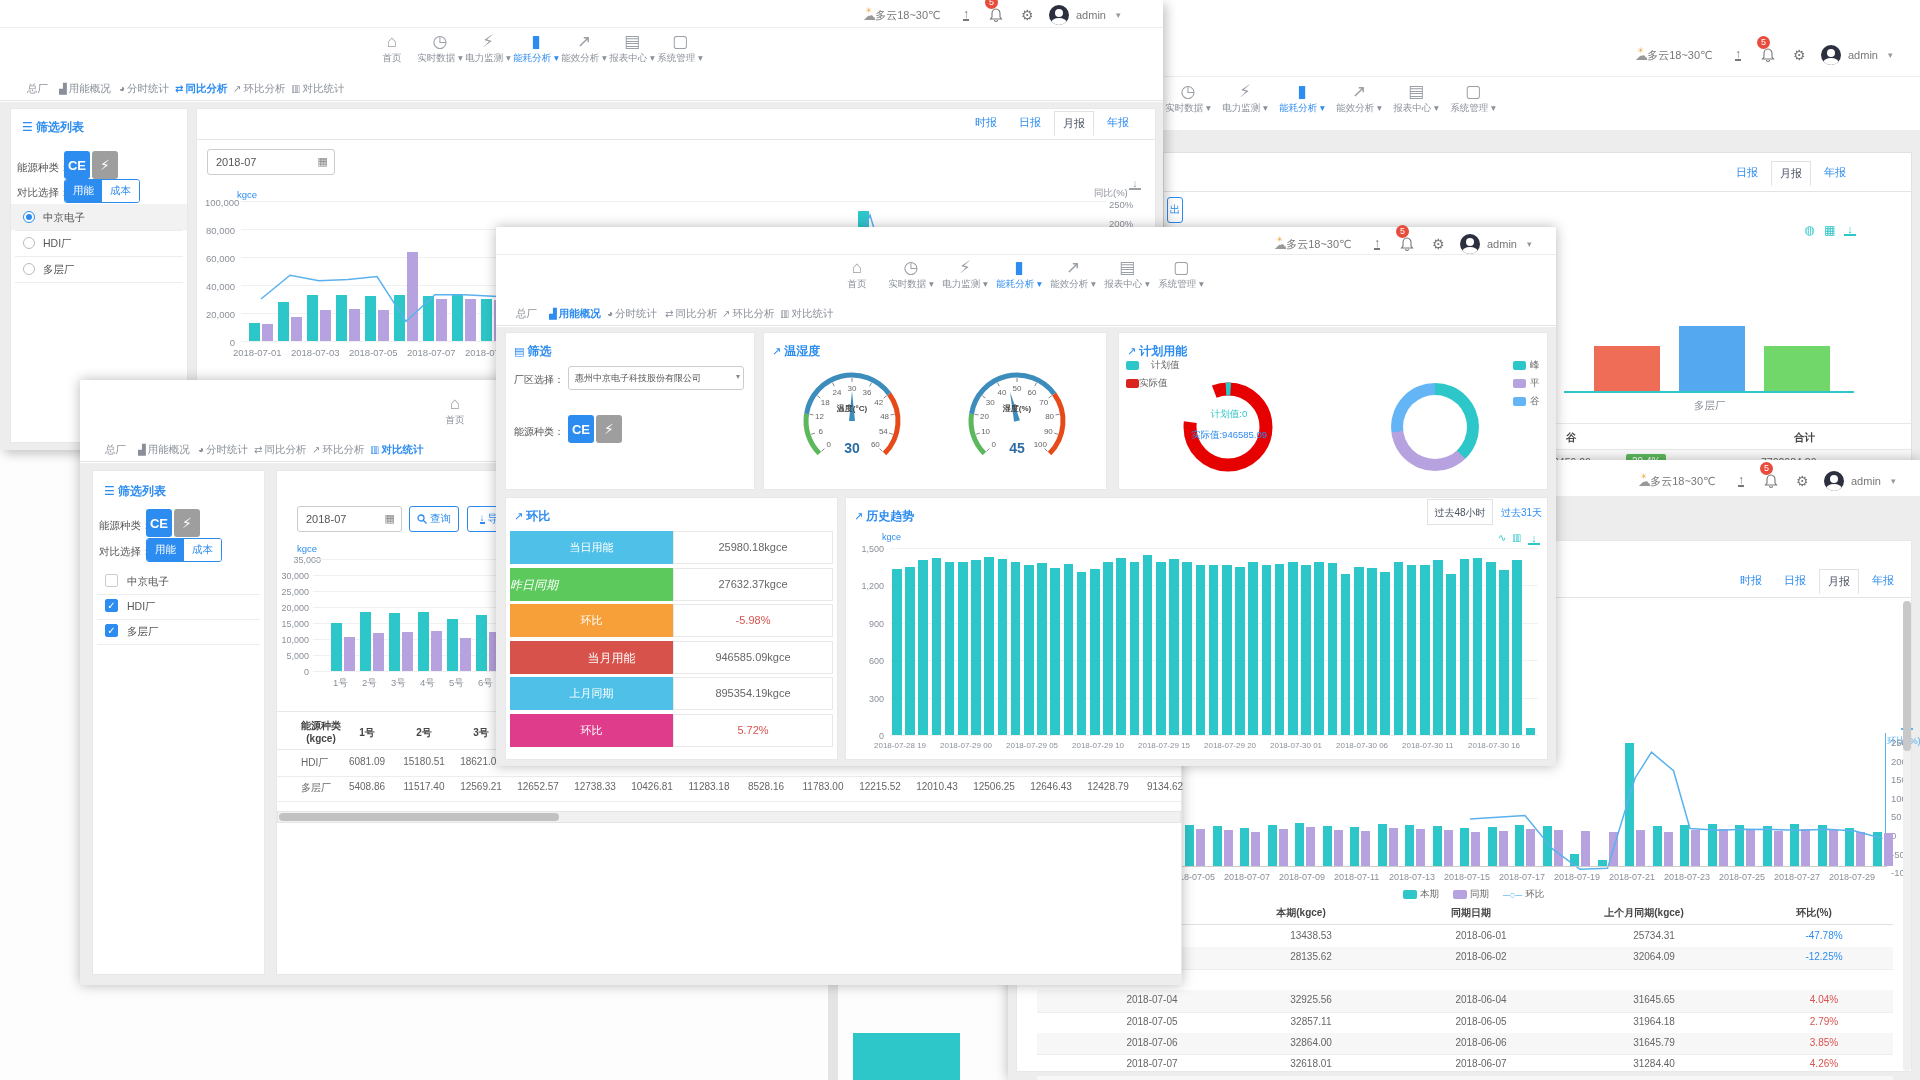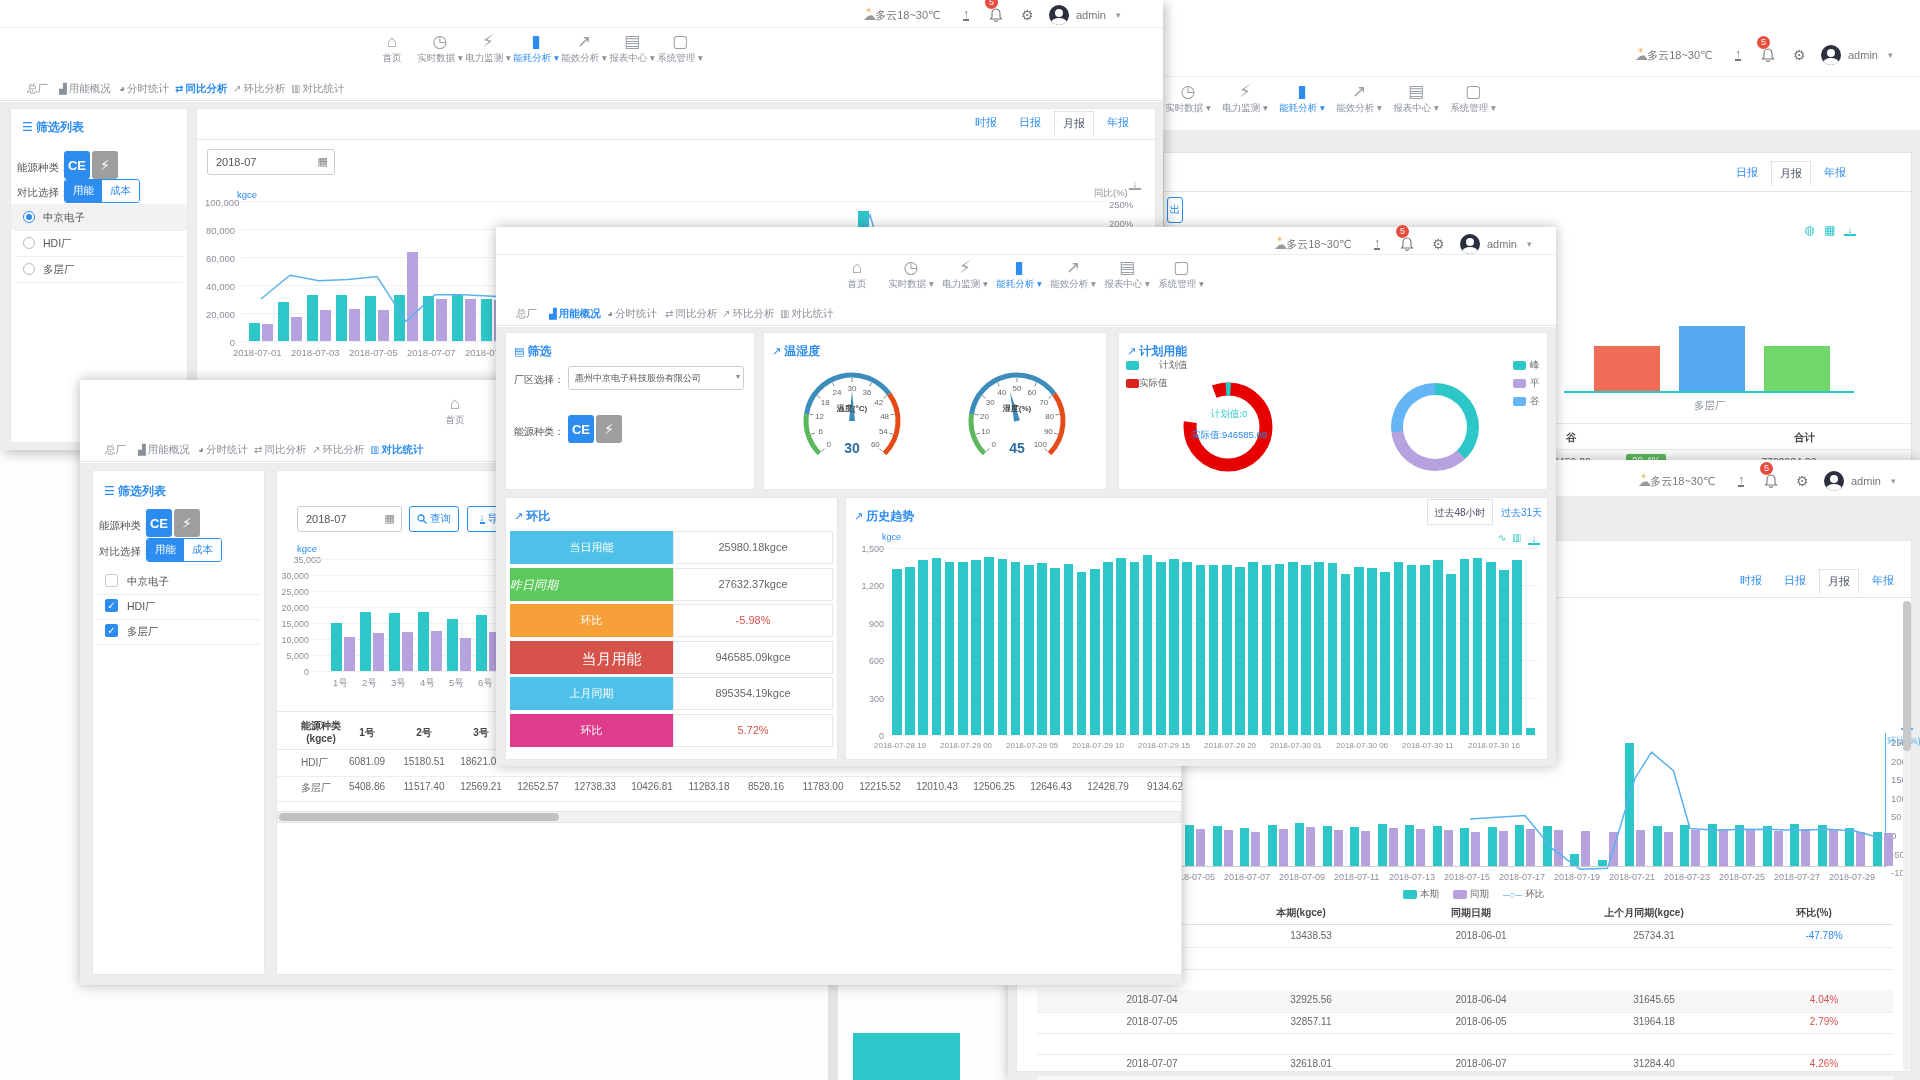--- a/index.html
+++ b/index.html
@@ -283,38 +283,52 @@
         <div class="tbl-cell" style="left: 742px; top: 365px; width: 110px; text-align: center; color: rgb(68, 68, 68); font-weight: bold; font-size: 10px;">环比(%)</div>
         <div class="sep" style="left: 20px; top: 383px; width: 856px; background: rgb(224, 224, 224);"></div>
         <div class="abs" style="left: 20px; top: 385px; width: 856px; height: 21.4px;">
           <div class="tbl-cell" style="left: 60px; top: 4px; width: 110px; text-align: center; font-size: 10px;">2018-07-01</div>
           <div class="tbl-cell" style="left: 209px; top: 4px; width: 130px; text-align: center; font-size: 10px; color: rgb(102, 102, 102);">13438.53</div>
           <div class="tbl-cell" style="left: 379px; top: 4px; width: 130px; text-align: center; font-size: 10px; color: rgb(102, 102, 102);">2018-06-01</div>
           <div class="tbl-cell" style="left: 552px; top: 4px; width: 130px; text-align: center; font-size: 10px; color: rgb(102, 102, 102);">25734.31</div>
           <div class="tbl-cell" style="left: 722px; top: 4px; width: 130px; text-align: center; font-size: 10px; color: rgb(45, 140, 240);">-47.78%</div>
         </div>
         <div class="sep" style="left: 20px; top: 406.4px; width: 856px;"></div>
+        <div class="abs" style="left: 20px; top: 406.4px; width: 856px; height: 21.4px; background: rgb(247, 247, 247);">
+          <div class="tbl-cell" style="left: 60px; top: 4px; width: 110px; text-align: center; font-size: 10px;">2018-07-02</div>
+          <div class="tbl-cell" style="left: 209px; top: 4px; width: 130px; text-align: center; font-size: 10px; color: rgb(102, 102, 102);">28135.62</div>
+          <div class="tbl-cell" style="left: 379px; top: 4px; width: 130px; text-align: center; font-size: 10px; color: rgb(102, 102, 102);">2018-06-02</div>
+          <div class="tbl-cell" style="left: 552px; top: 4px; width: 130px; text-align: center; font-size: 10px; color: rgb(102, 102, 102);">32064.09</div>
+          <div class="tbl-cell" style="left: 722px; top: 4px; width: 130px; text-align: center; font-size: 10px; color: rgb(45, 140, 240);">-12.25%</div>
+        </div>
         <div class="sep" style="left: 20px; top: 427.8px; width: 856px;"></div>
         <div class="sep" style="left: 20px; top: 449.2px; width: 856px;"></div>
         <div class="abs" style="left: 20px; top: 449.2px; width: 856px; height: 21.4px; background: rgb(247, 247, 247);">
           <div class="tbl-cell" style="left: 60px; top: 4px; width: 110px; text-align: center; font-size: 10px;">2018-07-04</div>
           <div class="tbl-cell" style="left: 209px; top: 4px; width: 130px; text-align: center; font-size: 10px; color: rgb(102, 102, 102);">32925.56</div>
           <div class="tbl-cell" style="left: 379px; top: 4px; width: 130px; text-align: center; font-size: 10px; color: rgb(102, 102, 102);">2018-06-04</div>
           <div class="tbl-cell" style="left: 552px; top: 4px; width: 130px; text-align: center; font-size: 10px; color: rgb(102, 102, 102);">31645.65</div>
           <div class="tbl-cell" style="left: 722px; top: 4px; width: 130px; text-align: center; font-size: 10px; color: rgb(217, 83, 79);">4.04%</div>
         </div>
         <div class="sep" style="left: 20px; top: 470.6px; width: 856px;"></div>
         <div class="abs" style="left: 20px; top: 470.6px; width: 856px; height: 21.4px;">
           <div class="tbl-cell" style="left: 60px; top: 4px; width: 110px; text-align: center; font-size: 10px;">2018-07-05</div>
           <div class="tbl-cell" style="left: 209px; top: 4px; width: 130px; text-align: center; font-size: 10px; color: rgb(102, 102, 102);">32857.11</div>
           <div class="tbl-cell" style="left: 379px; top: 4px; width: 130px; text-align: center; font-size: 10px; color: rgb(102, 102, 102);">2018-06-05</div>
           <div class="tbl-cell" style="left: 552px; top: 4px; width: 130px; text-align: center; font-size: 10px; color: rgb(102, 102, 102);">31964.18</div>
           <div class="tbl-cell" style="left: 722px; top: 4px; width: 130px; text-align: center; font-size: 10px; color: rgb(217, 83, 79);">2.79%</div>
         </div>
         <div class="sep" style="left: 20px; top: 492px; width: 856px;"></div>
+        <div class="abs" style="left: 20px; top: 492px; width: 856px; height: 21.4px; background: rgb(247, 247, 247);">
+          <div class="tbl-cell" style="left: 60px; top: 4px; width: 110px; text-align: center; font-size: 10px;">2018-07-06</div>
+          <div class="tbl-cell" style="left: 209px; top: 4px; width: 130px; text-align: center; font-size: 10px; color: rgb(102, 102, 102);">32864.00</div>
+          <div class="tbl-cell" style="left: 379px; top: 4px; width: 130px; text-align: center; font-size: 10px; color: rgb(102, 102, 102);">2018-06-06</div>
+          <div class="tbl-cell" style="left: 552px; top: 4px; width: 130px; text-align: center; font-size: 10px; color: rgb(102, 102, 102);">31645.79</div>
+          <div class="tbl-cell" style="left: 722px; top: 4px; width: 130px; text-align: center; font-size: 10px; color: rgb(217, 83, 79);">3.85%</div>
+        </div>
         <div class="sep" style="left: 20px; top: 513.4px; width: 856px;"></div>
         <div class="abs" style="left: 20px; top: 513.4px; width: 856px; height: 21.4px;">
           <div class="tbl-cell" style="left: 60px; top: 4px; width: 110px; text-align: center; font-size: 10px;">2018-07-07</div>
           <div class="tbl-cell" style="left: 209px; top: 4px; width: 130px; text-align: center; font-size: 10px; color: rgb(102, 102, 102);">32618.01</div>
           <div class="tbl-cell" style="left: 379px; top: 4px; width: 130px; text-align: center; font-size: 10px; color: rgb(102, 102, 102);">2018-06-07</div>
           <div class="tbl-cell" style="left: 552px; top: 4px; width: 130px; text-align: center; font-size: 10px; color: rgb(102, 102, 102);">31284.40</div>
           <div class="tbl-cell" style="left: 722px; top: 4px; width: 130px; text-align: center; font-size: 10px; color: rgb(217, 83, 79);">4.26%</div>
         </div>
         <div class="sep" style="left: 20px; top: 534.8px; width: 856px;"></div>
         <div class="abs" style="left: 20px; top: 534.8px; width: 856px; height: 21.4px; background: rgb(247, 247, 247);">
@@ -848,21 +862,21 @@
           <line x1="100.8954302006916" y1="73.28773075812273" x2="97.09120413551099" y2="72.05166278062295" stroke="#888" stroke-width="1"></line>
           <text x="83.33452377915607" y="86.33452377915606" font-size="8" fill="#666" text-anchor="middle">100</text>
           <line x1="90.40559159102155" y1="90.40559159102153" x2="87.57716446627535" y2="87.57716446627535" stroke="#888" stroke-width="1"></line>
           <polygon points="52.996639084322844,30.8289023880697 57.08289023880697,60.70033609156771 62.91710976119303,59.29966390843229" fill="#3c8dbc"></polygon>
           <text x="60" y="50" font-size="8" fill="#444" text-anchor="middle" font-weight="bold">湿度(%)</text>
           <text x="60" y="92" font-size="14" fill="#2d6da3" text-anchor="middle" font-weight="bold">45</text>
         </svg>
       </div>
       <div class="card" style="left: 622px; top: 105px; width: 430px; height: 158px;">
         <div class="abs" style="left: 8px; top: 8px;"><div style="display: inline; color: rgb(45, 140, 240); font-size: 11px;">↗ </div><div class="hdr-blue" style="display: inline;">计划用能</div></div>
-        <div class="abs" style="left: 7px; top: 26px; display: flex; align-items: center; gap: 20px;">
+        <div class="abs" style="left: 7px; top: 26px; display: flex; align-items: center; gap: 12px;">
           <div style="width: 13px; height: 9px; background: rgb(46, 199, 201); border-radius: 2px;"></div>
           <div style="font-size: 9.5px; color: rgb(102, 102, 102);">计划值</div>
         </div>
         <div class="abs" style="left: 7px; top: 44px; display: flex; align-items: center; gap: 0;">
           <div style="width: 13px; height: 9px; background: rgb(217, 35, 31); border-radius: 2px;"></div>
           <div style="font-size: 9.5px; color: rgb(102, 102, 102);">实际值</div>
         </div>
         <svg width="95" height="95" style="left: 62px; top: 47px;">
           <circle cx="47" cy="47" r="38" fill="none" stroke="#e60000" stroke-width="13" stroke-dasharray="198.17166458844412 40.589377084380125" stroke-dashoffset="-164.74511875424872"></circle>
           <circle cx="47" cy="47" r="38" fill="none" stroke="#2ec7c9" stroke-width="13" stroke-dasharray="4.775220833456485 233.98582083936776" stroke-dashoffset="62.07787083493431"></circle>
@@ -902,21 +916,21 @@
           <div style="position: absolute; left: 0px; top: 9px; width: 100%; text-align: center; font-size: 11px; color: rgb(102, 102, 102);">27632.37kgce</div>
         </div>
         <div class="abs" style="left: 4px; top: 106px; width: 163px; height: 33px; background: rgb(247, 160, 58);">
           <div style="position: absolute; left: 0px; top: 9px; width: 100%; text-align: center; color: rgb(255, 255, 255); font-size: 11px;">环比</div>
           <div style="position: absolute; right: -7px; top: 9.5px; width: 0px; height: 0px; border-top: 7px solid transparent; border-bottom: 7px solid transparent; border-left: 7px solid rgb(247, 160, 58);"></div>
         </div>
         <div class="abs" style="left: 167px; top: 106px; width: 160px; height: 33px; border: 1px solid rgb(232, 232, 232); background: rgb(255, 255, 255);">
           <div style="position: absolute; left: 0px; top: 9px; width: 100%; text-align: center; font-size: 11px; color: rgb(217, 83, 79);">-5.98%</div>
         </div>
         <div class="abs" style="left: 4px; top: 142.5px; width: 163px; height: 33px; background: rgb(214, 82, 74);">
-          <div style="position: absolute; left: 0px; top: 9px; width: 100%; text-align: center; color: rgb(255, 255, 255); font-size: 15px; padding-left: 40px;">当月用能</div>
+          <div style="position: absolute; left: 0px; top: 9px; width: 100%; text-align: center; color: rgb(255, 255, 255); font-size: 12px; padding-left: 40px;">当月用能</div>
           <div style="position: absolute; right: -7px; top: 9.5px; width: 0px; height: 0px; border-top: 7px solid transparent; border-bottom: 7px solid transparent; border-left: 7px solid rgb(214, 82, 74);"></div>
         </div>
         <div class="abs" style="left: 167px; top: 142.5px; width: 160px; height: 33px; border: 1px solid rgb(232, 232, 232); background: rgb(255, 255, 255);">
           <div style="position: absolute; left: 0px; top: 9px; width: 100%; text-align: center; font-size: 11px; color: rgb(102, 102, 102);">946585.09kgce</div>
         </div>
         <div class="abs" style="left: 4px; top: 179px; width: 163px; height: 33px; background: rgb(79, 193, 233);">
           <div style="position: absolute; left: 0px; top: 9px; width: 100%; text-align: center; color: rgb(255, 255, 255); font-size: 11px;">上月同期</div>
           <div style="position: absolute; right: -7px; top: 9.5px; width: 0px; height: 0px; border-top: 7px solid transparent; border-bottom: 7px solid transparent; border-left: 7px solid rgb(79, 193, 233);"></div>
         </div>
         <div class="abs" style="left: 167px; top: 179px; width: 160px; height: 33px; border: 1px solid rgb(232, 232, 232); background: rgb(255, 255, 255);">

